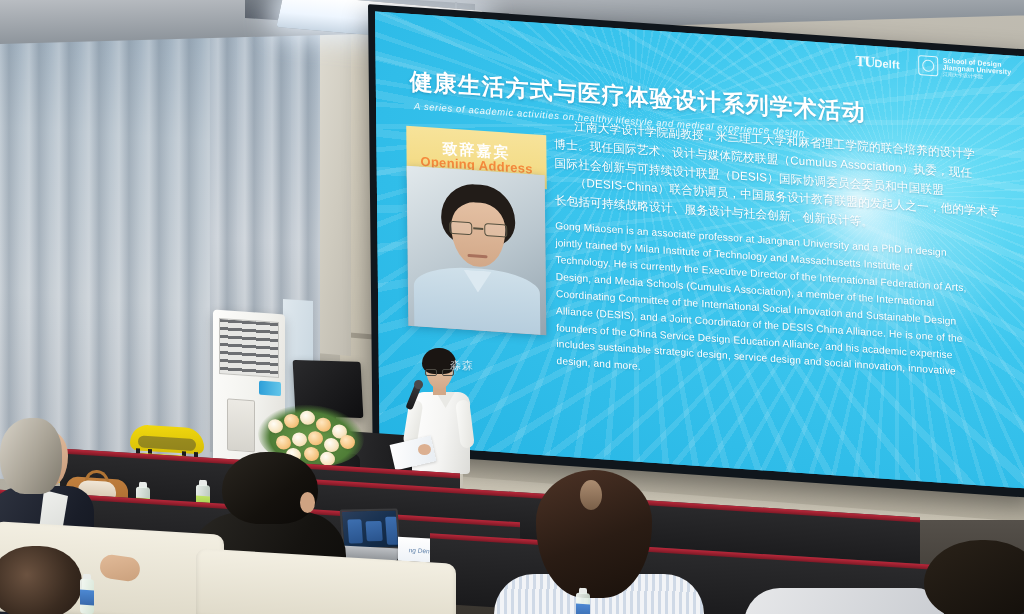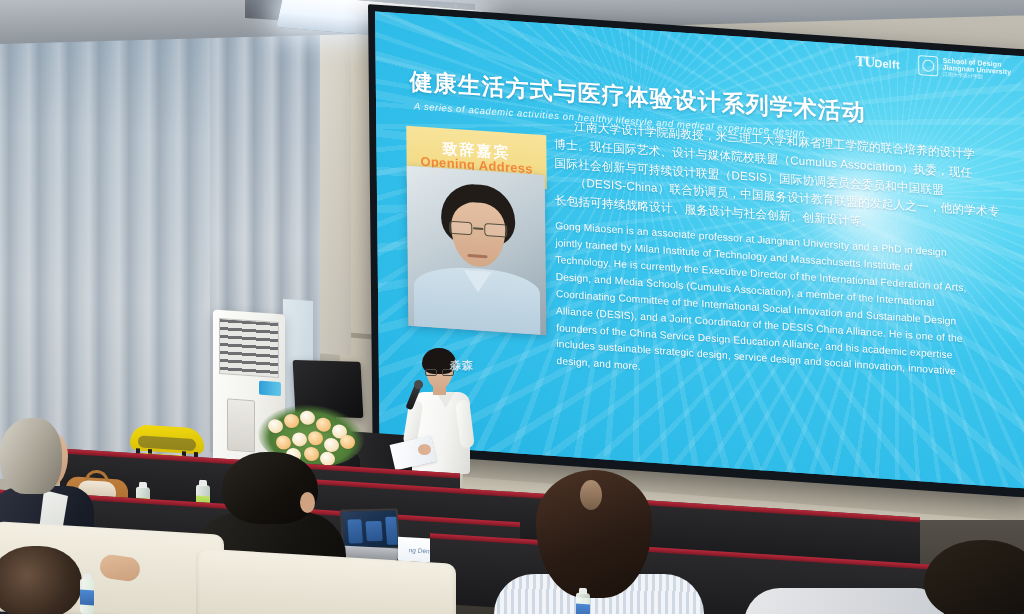--- a/index.html
+++ b/index.html
@@ -414,21 +414,21 @@
     background: linear-gradient(110deg,#ffffff,#e8edf2);
     transform: rotate(-13deg);
     box-shadow: 0 1px 3px rgba(0,0,0,.18);
   }
   .pr-hand {
     position: absolute; left: 14px; top: 96px; width: 13px; height: 11px;
     background: #dcb091; border-radius: 50%;
   }
   .pr-name {
     position: absolute; left: 46px; top: 10px;
-    color: rgba(255,255,255,.75); font-size: 11px; font-weight: 700;
+    color: rgba(255,255,255,.75); font-size: 11px; font-weight: 400;
     letter-spacing: 1px; white-space: nowrap;
     text-shadow: 0 1px 2px rgba(0,80,120,.3);
   }
 
   
   .table-row {
     position: absolute;
     background: linear-gradient(180deg,#2b2b2d 0%,#1a1a1c 100%);
     transform: skewY(3.6deg);
   }

